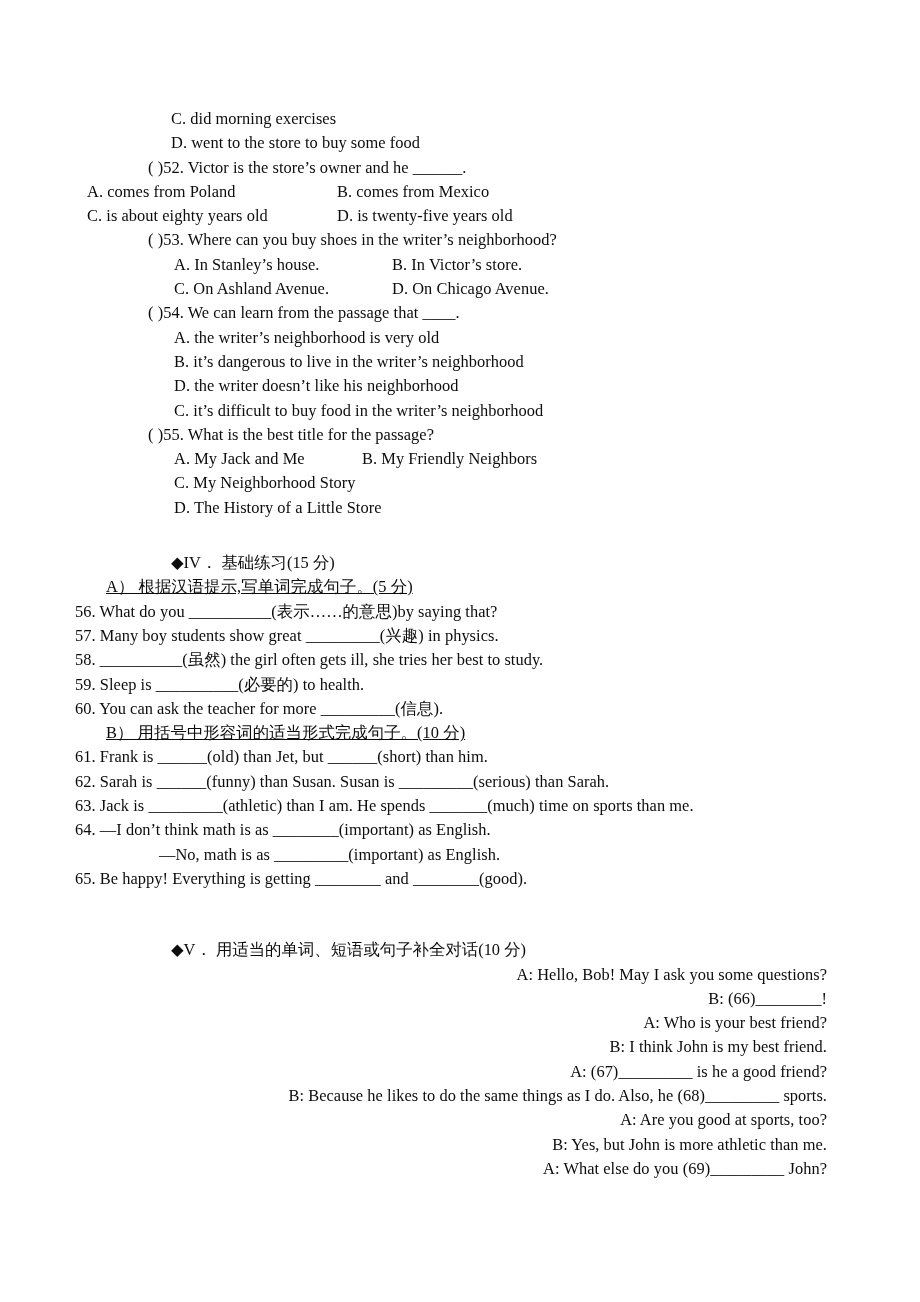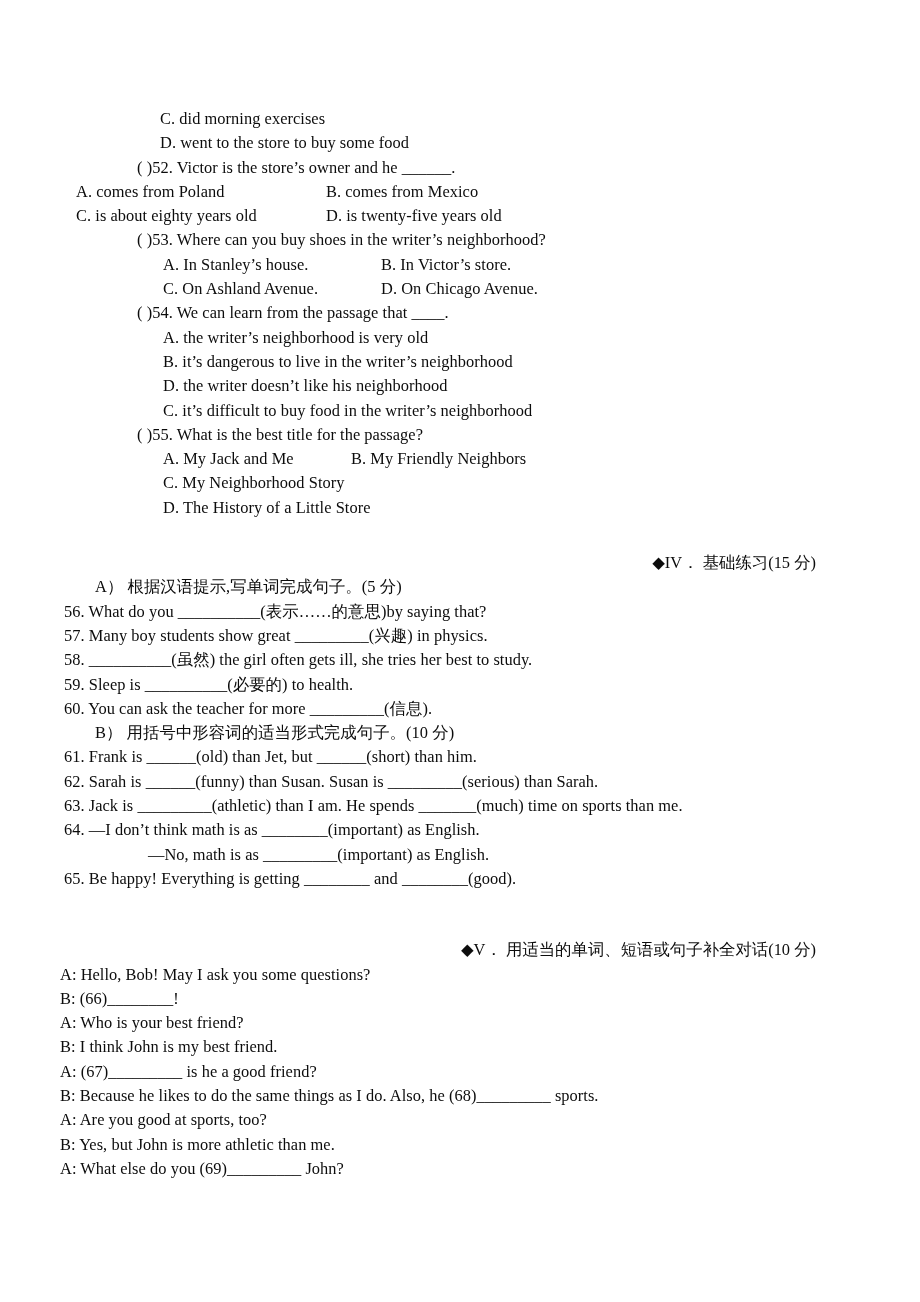--- a/index.html
+++ b/index.html
@@ -13,52 +13,51 @@
     width: 920px;
     height: 1302px;
     background: #ffffff;
     margin: 0 auto;
     overflow: hidden;
     font-family: "Liberation Serif", "DejaVu Serif", serif;
     color: #000000;
   }
   .content {
     position: absolute;
-    left: 0;
+    left: 11px;
     top: 107px;
     width: 816px;
   }
   .line {
     font-size: 16.4px;
     line-height: 24.3px;
     white-space: pre;
     color: #0c0c0c;
     letter-spacing: 0.05px;
   }
   
   .ind-q      { padding-left: 137px; }   
   .ind-opt1   { padding-left: 76px; }   
   .ind-opt2   { padding-left: 163px; }   
-  .ind-sub    { padding-left: 95px; }   
+  .ind-sub    { padding-left: 95px; text-decoration: underline; }   
   .ind-num    { padding-left: 64px; }   
   .ind-cont   { padding-left: 148px; }   
   .ind-sec    { padding-left: 160px; }   
-  .ind-dia    { padding-left: 60px; }   
+  .ind-dia    { padding-left: 60px; text-align: right; }   
   .ind-choice { padding-left: 160px; }   
 
   .col2 { display: inline-block; }
   .spacer-md { height: 31px; }
   .spacer-lg { height: 47px; }
 
   .sec-head {
     font-size: 16.4px;
     line-height: 24.3px;
     white-space: pre;
     color: #0c0c0c;
-    text-align: right;
   }
 </style>
 </head>
 <body>
 
 <div class="page">
   <div class="content">
 
     <div class="line ind-choice">C. did morning exercises</div>
     <div class="line ind-choice">D. went to the store to buy some food</div>

